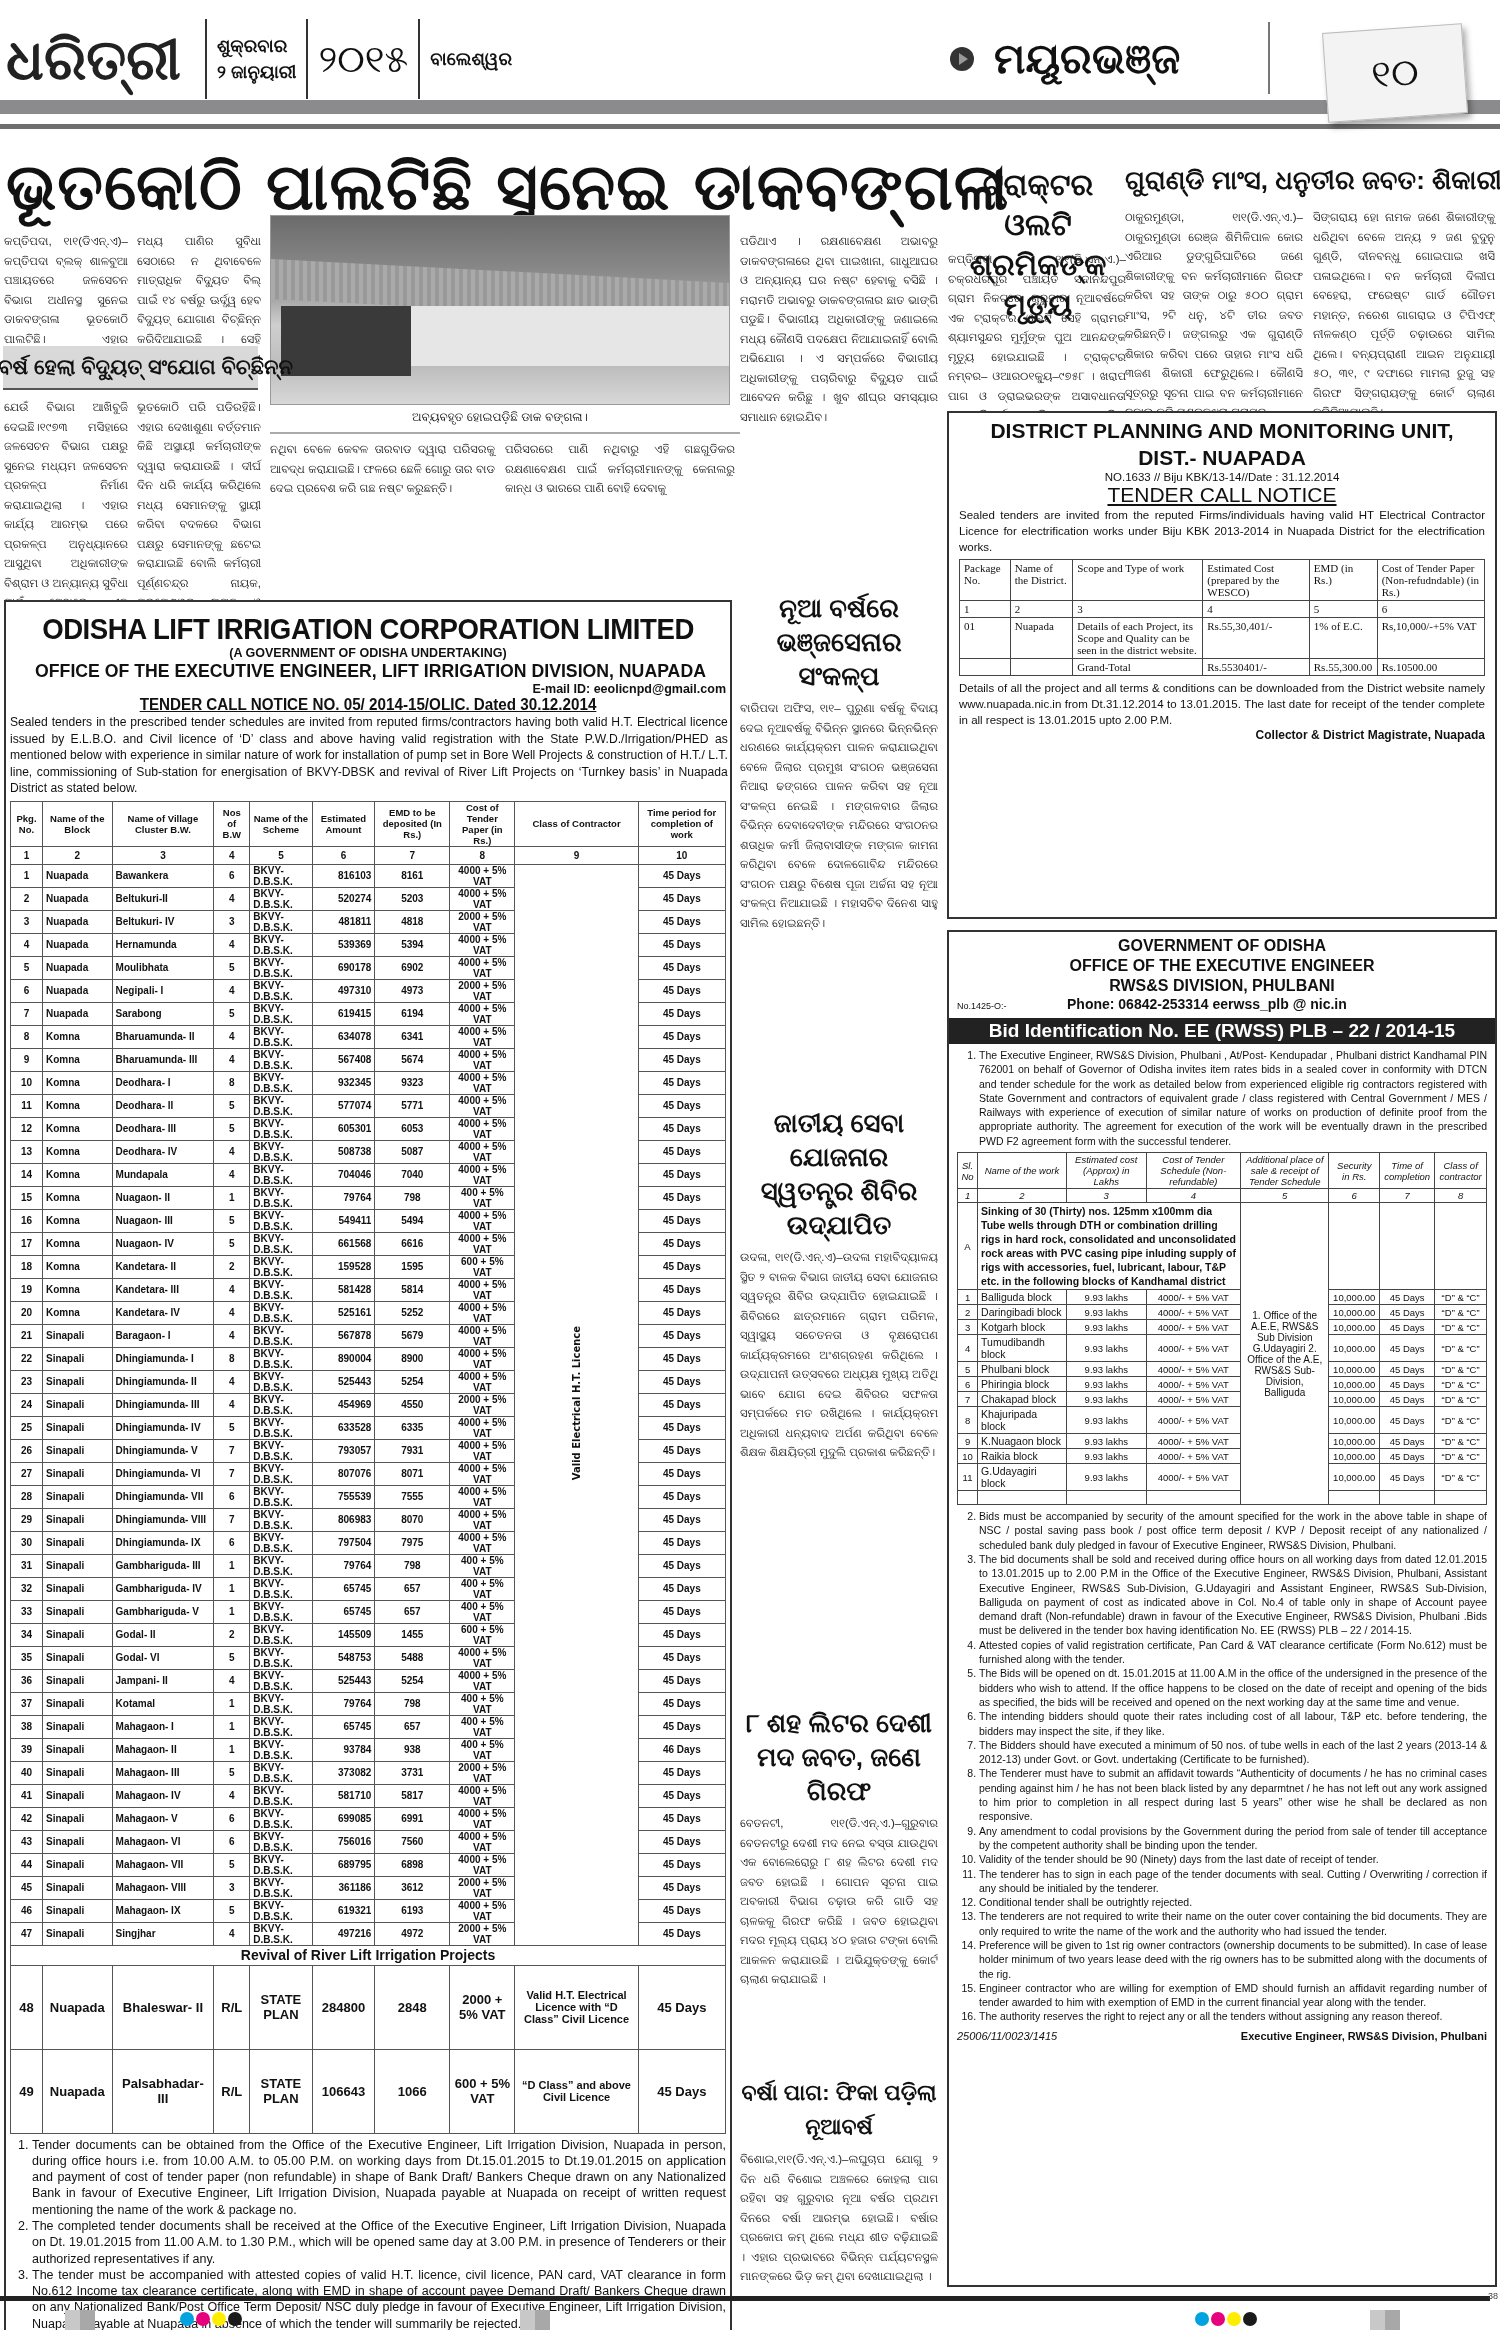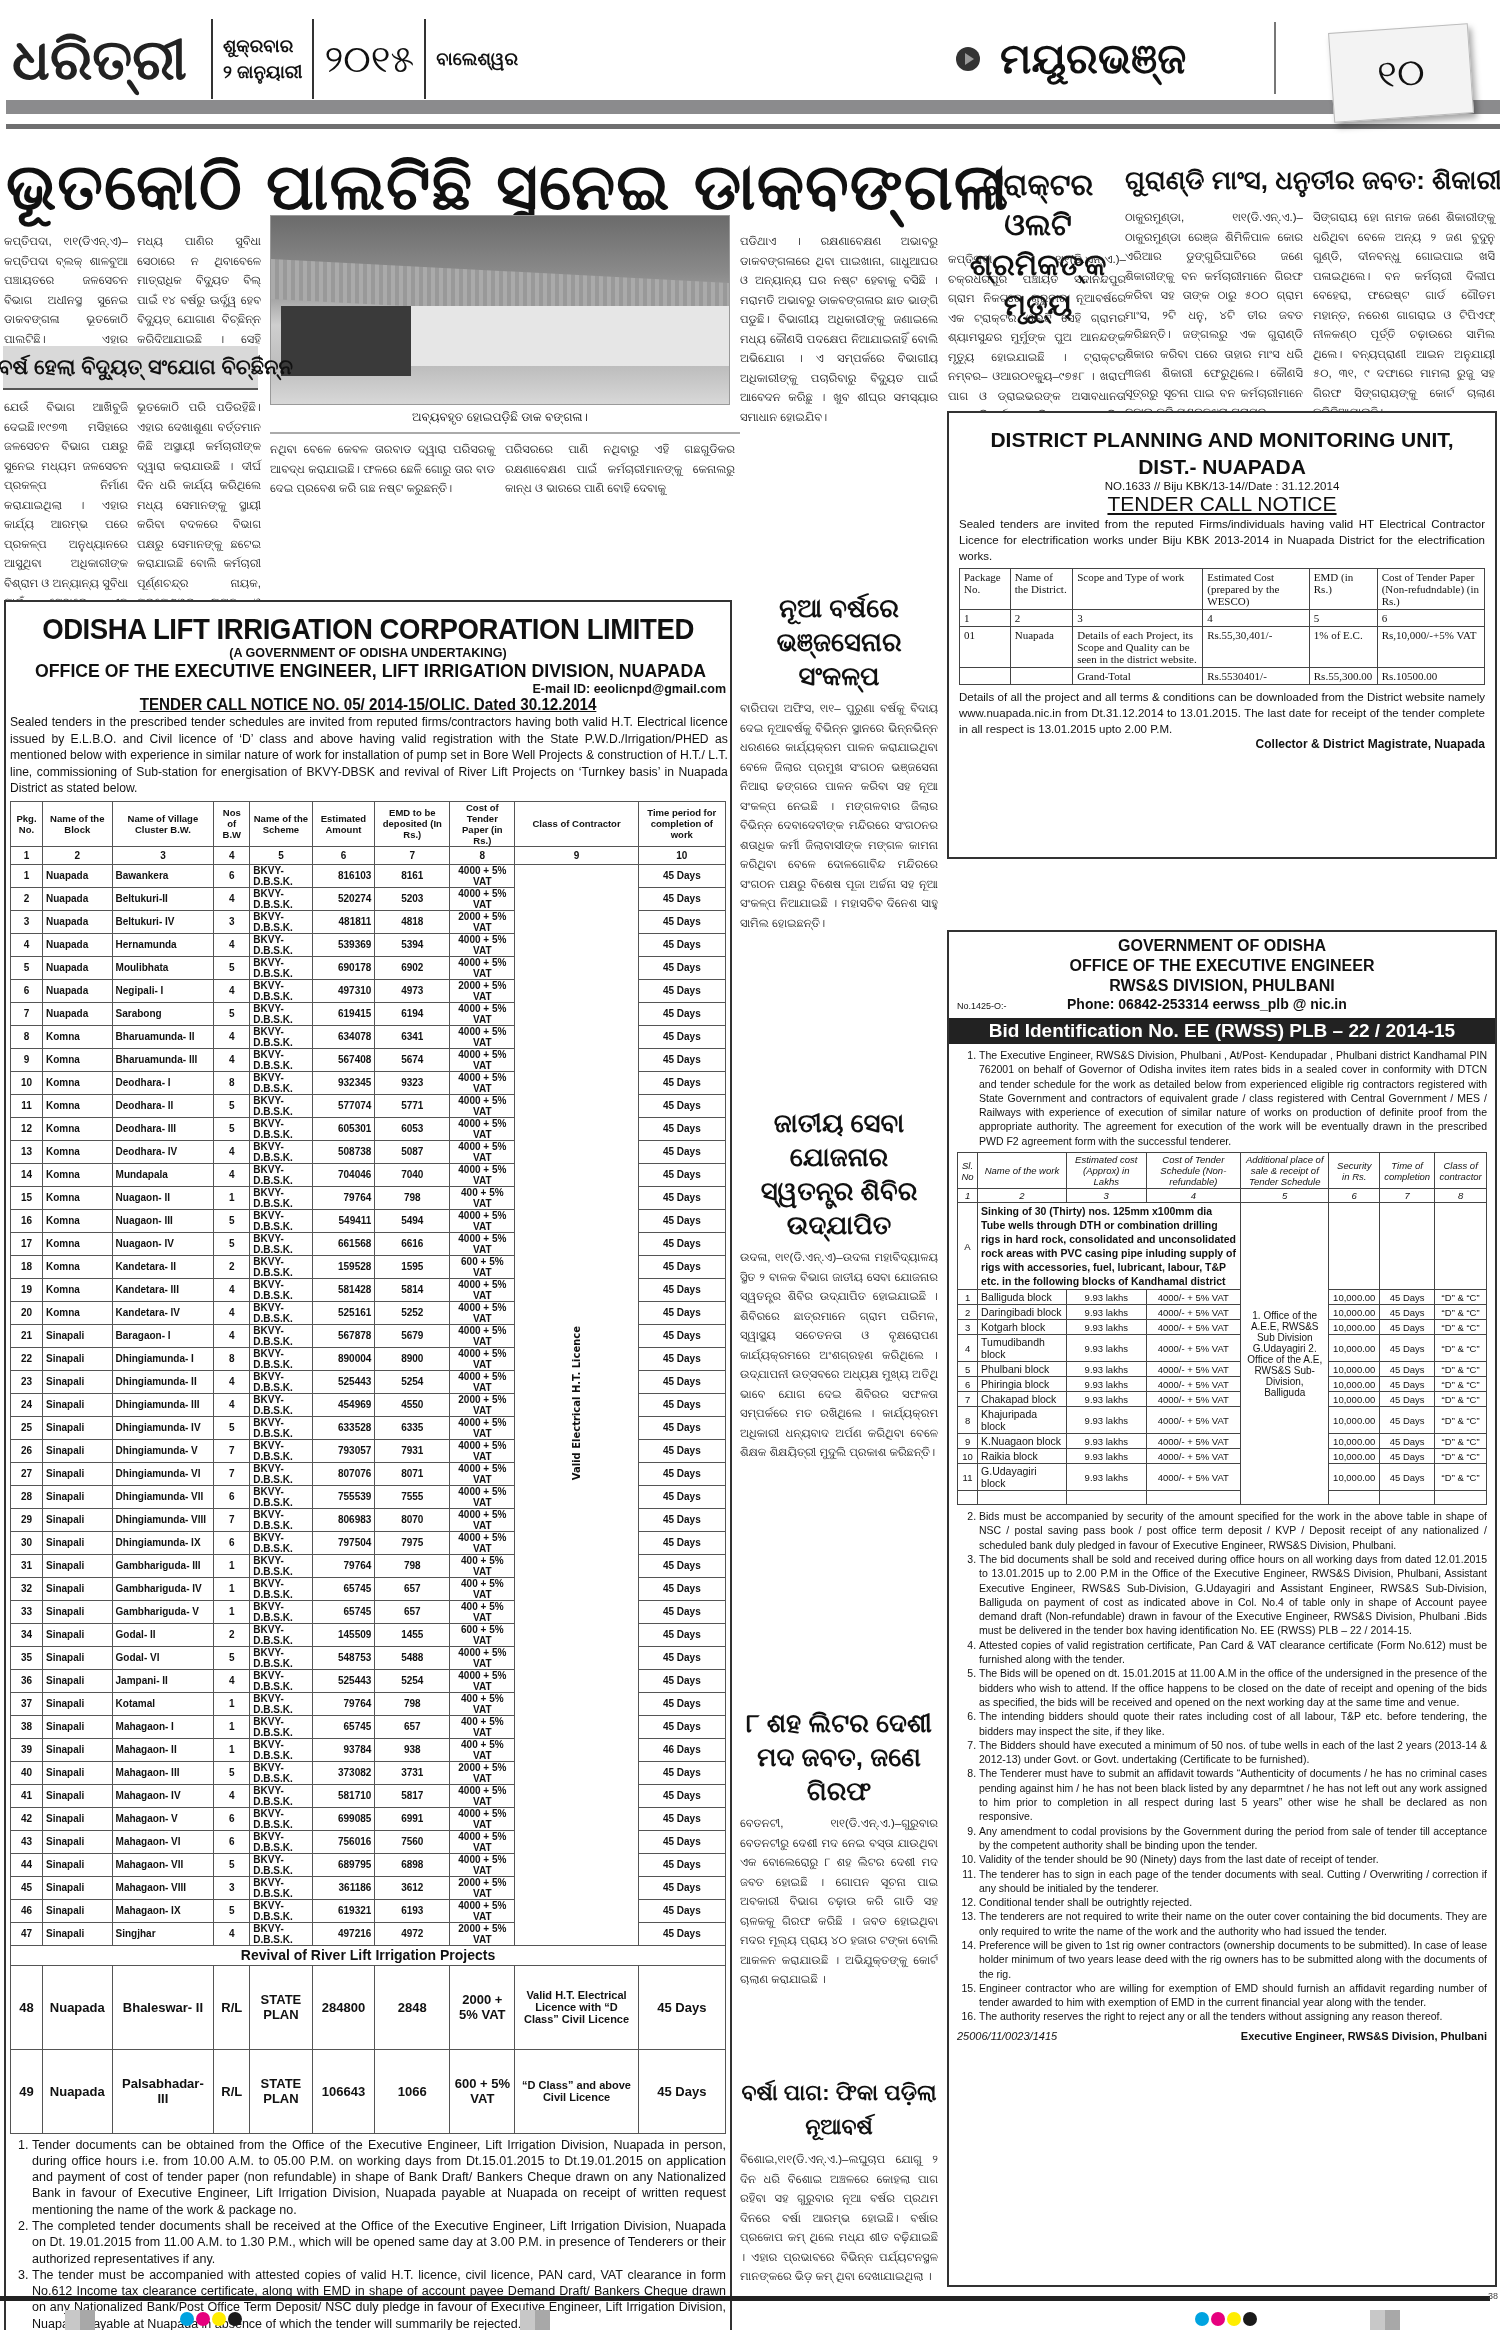--- a/index.html
+++ b/index.html
@@ -1,19 +1,19 @@
 <!DOCTYPE html>
 <html><head>
 <meta charset="utf-8">
 <style>
   * { box-sizing: border-box; margin: 0; padding: 0; }
   body { width: 1500px; height: 2330px; background: #fff; font-family: "Liberation Sans", sans-serif; color: #111; position: relative; overflow: hidden; }
 
   
-  .masthead { position: absolute; left: 6px; top: 0; width: 1216px; height: 132px; }
+  .masthead { position: absolute; left: 0; top: 0; width: 1216px; height: 132px; }
   .mast-row { position: absolute; top: 18px; left: 6px; height: 82px; display: flex; align-items: center; }
   .paper-name { font-family: "DejaVu Serif", serif; font-size: 56px; font-weight: bold; padding-right: 14px; color: #222; }
   .vsep { width: 2px; height: 80px; background: #333; margin: 0 10px; }
   .mast-date { font-size: 18px; font-weight: bold; line-height: 26px; }
   .mast-year { font-size: 38px; font-family: "DejaVu Serif", serif; }
   .mast-edition { font-size: 18px; font-weight: bold; }
   .mast-section { position: absolute; left: 950px; top: 34px; display: flex; align-items: center; gap: 20px; }
   .play-icon { width: 24px; height: 24px; border-radius: 50%; background: #333; position: relative; }
   .play-icon:after { content: ""; position: absolute; left: 9px; top: 6px; border-left: 9px solid #999; border-top: 6px solid transparent; border-bottom: 6px solid transparent; }
   .section-name { font-size: 42px; font-family: "DejaVu Serif", serif; font-weight: bold; }
@@ -50,21 +50,21 @@
   table.olic { width: 100%; border-collapse: collapse; font-size: 10px; font-weight: bold; margin-top: 4px; }
   table.olic th, table.olic td { border: 1px solid #555; padding: 0 3px; height: 18px; }
   table.olic th { font-size: 9.5px; height: 44px; text-align: center; }
   table.olic td.c { text-align: center; }
   table.olic td.r { text-align: right; }
   .vertical-licence { writing-mode: vertical-rl; transform: rotate(180deg); font-size: 10px; font-weight: bold; font-family: "DejaVu Sans", sans-serif; }
   .revival-row td { font-size: 13px; text-align: center; height: 22px; }
   .olic-notes { font-size: 12.5px; line-height: 16.3px; margin-top: 3px; text-align: justify; }
   .olic-notes li { margin-left: 22px; }
 
-  .ad-dpmu { left: 947px; top: 411px; width: 550px; height: 448px; padding: 13px 10px; }
+  .ad-dpmu { left: 947px; top: 411px; width: 550px; height: 508px; padding: 4px 10px; }
   .dpmu-title { text-align: center; font-size: 21px; font-weight: bold; line-height: 27px; }
   .dpmu-no { text-align: center; font-size: 11.5px; }
   .dpmu-notice { text-align: center; font-size: 21px; text-decoration: underline; }
   .dpmu-text { font-size: 11.5px; line-height: 16px; text-align: justify; }
   table.dpmu { width: 100%; border-collapse: collapse; font-size: 11px; margin: 4px 0; font-family: Liberation Serif, serif; }
   table.dpmu td, table.dpmu th { border: 1px solid #444; padding: 2px 4px; vertical-align: top; font-weight: normal; text-align: left; }
   .dpmu-sign { text-align: right; font-weight: bold; font-size: 12px; }
 
   .ad-rws { left: 947px; top: 930px; width: 550px; height: 1357px; padding: 4px 8px; }
   .rws-head { text-align: center; font-size: 16px; font-weight: bold; line-height: 20px; }

